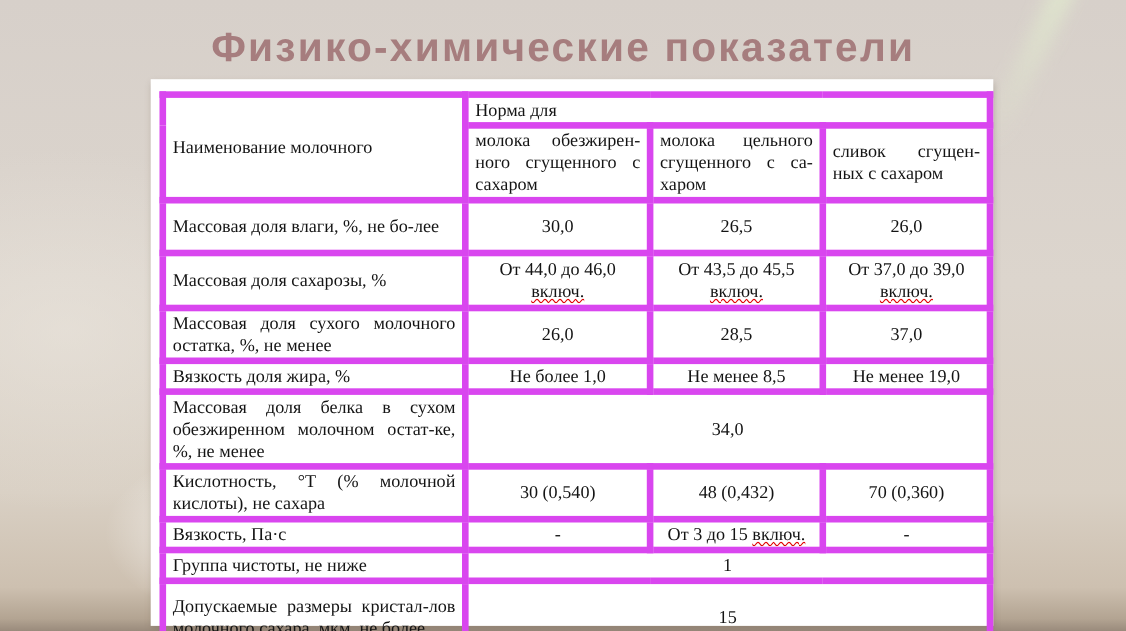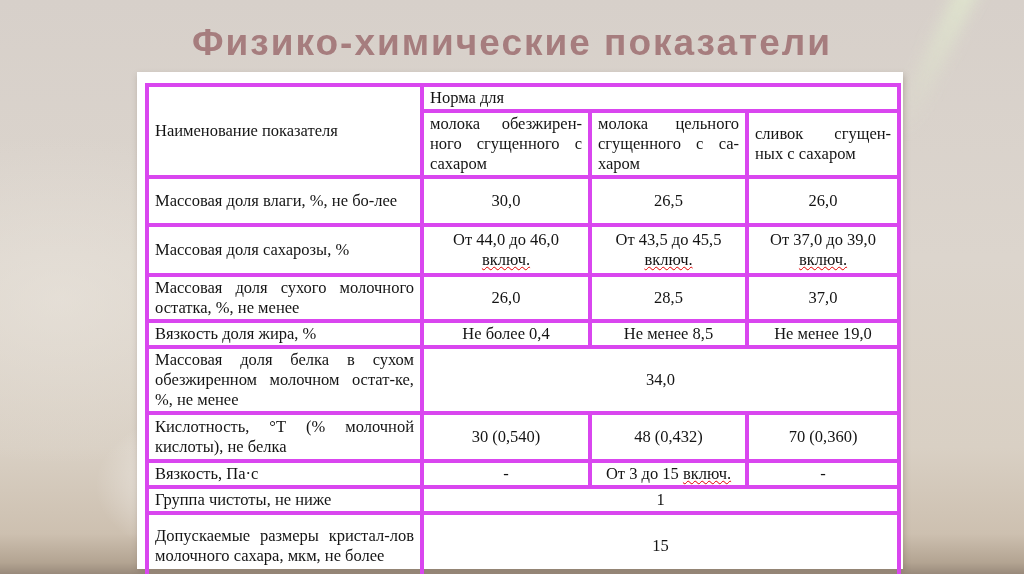--- a/index.html
+++ b/index.html
@@ -39,21 +39,21 @@
   }
   table.gost{
     border-collapse:collapse;
     table-layout:fixed;
     width:752px;
     font-size:16.5px;
     line-height:20px;
     color:#141414;
   }
   table.gost td{
-    border:4px solid #d946ef;
+    border:6px solid #d946ef;
     padding:1px 6px;
     vertical-align:middle;
     overflow:hidden;
     box-sizing:border-box;
     font-family:Liberation Serif, serif;
   }
   td.lbl{text-align:justify;text-align-last:left;}
   td.corner{text-align:left;}
   td.group{text-align:left;}
   td.val{text-align:center;margin-left:44px;}
@@ -73,21 +73,21 @@
   <div class="panel">
     <table class="gost">
       <colgroup>
         <col style="width:275px">
         <col style="width:168px">
         <col style="width:157px">
         <col style="width:152px">
       </colgroup>
       <tbody>
         <tr style="height:21px">
-          <td class="corner" rowspan="2">Наименование показателя</td>
+          <td class="corner" rowspan="2">Наименование молочного</td>
           <td class="group" colspan="3">Норма для</td>
         </tr>
         <tr style="height:62px">
           <td class="lbl">молока обезжирен-ного сгущенного с сахаром</td>
           <td class="lbl">молока цельного сгущенного с са-харом</td>
           <td class="lbl">сливок сгущен-ных с сахаром</td>
         </tr>
 
         <tr style="height:48px">
           <td class="lbl">Массовая доля влаги, %, не бо-лее</td>
@@ -105,32 +105,32 @@
 
         <tr style="height:44px">
           <td class="lbl">Массовая доля сухого молочного остатка, %, не менее</td>
           <td class="val">26,0</td>
           <td class="val">28,5</td>
           <td class="val">37,0</td>
         </tr>
 
         <tr style="height:25px">
           <td class="lbl">Вязкость доля жира, %</td>
-          <td class="val">Не более 0,4</td>
+          <td class="val">Не более 1,0</td>
           <td class="val">Не менее 8,5</td>
           <td class="val">Не менее 19,0</td>
         </tr>
 
         <tr style="height:65px">
           <td class="lbl">Массовая доля белка в сухом обезжиренном молочном остат-ке, %, не менее</td>
           <td class="val" colspan="3">34,0</td>
         </tr>
 
         <tr style="height:48px">
-          <td class="lbl">Кислотность, °Т (% молочной кислоты), не белка</td>
+          <td class="lbl">Кислотность, °Т (% молочной кислоты), не сахара</td>
           <td class="val">30 (0,540)</td>
           <td class="val">48 (0,432)</td>
           <td class="val">70 (0,360)</td>
         </tr>
 
         <tr style="height:24px">
           <td class="lbl">Вязкость, Па·с</td>
           <td class="val">-</td>
           <td class="val">От 3 до 15 <span class="misspell">включ.</span></td>
           <td class="val">-</td>

